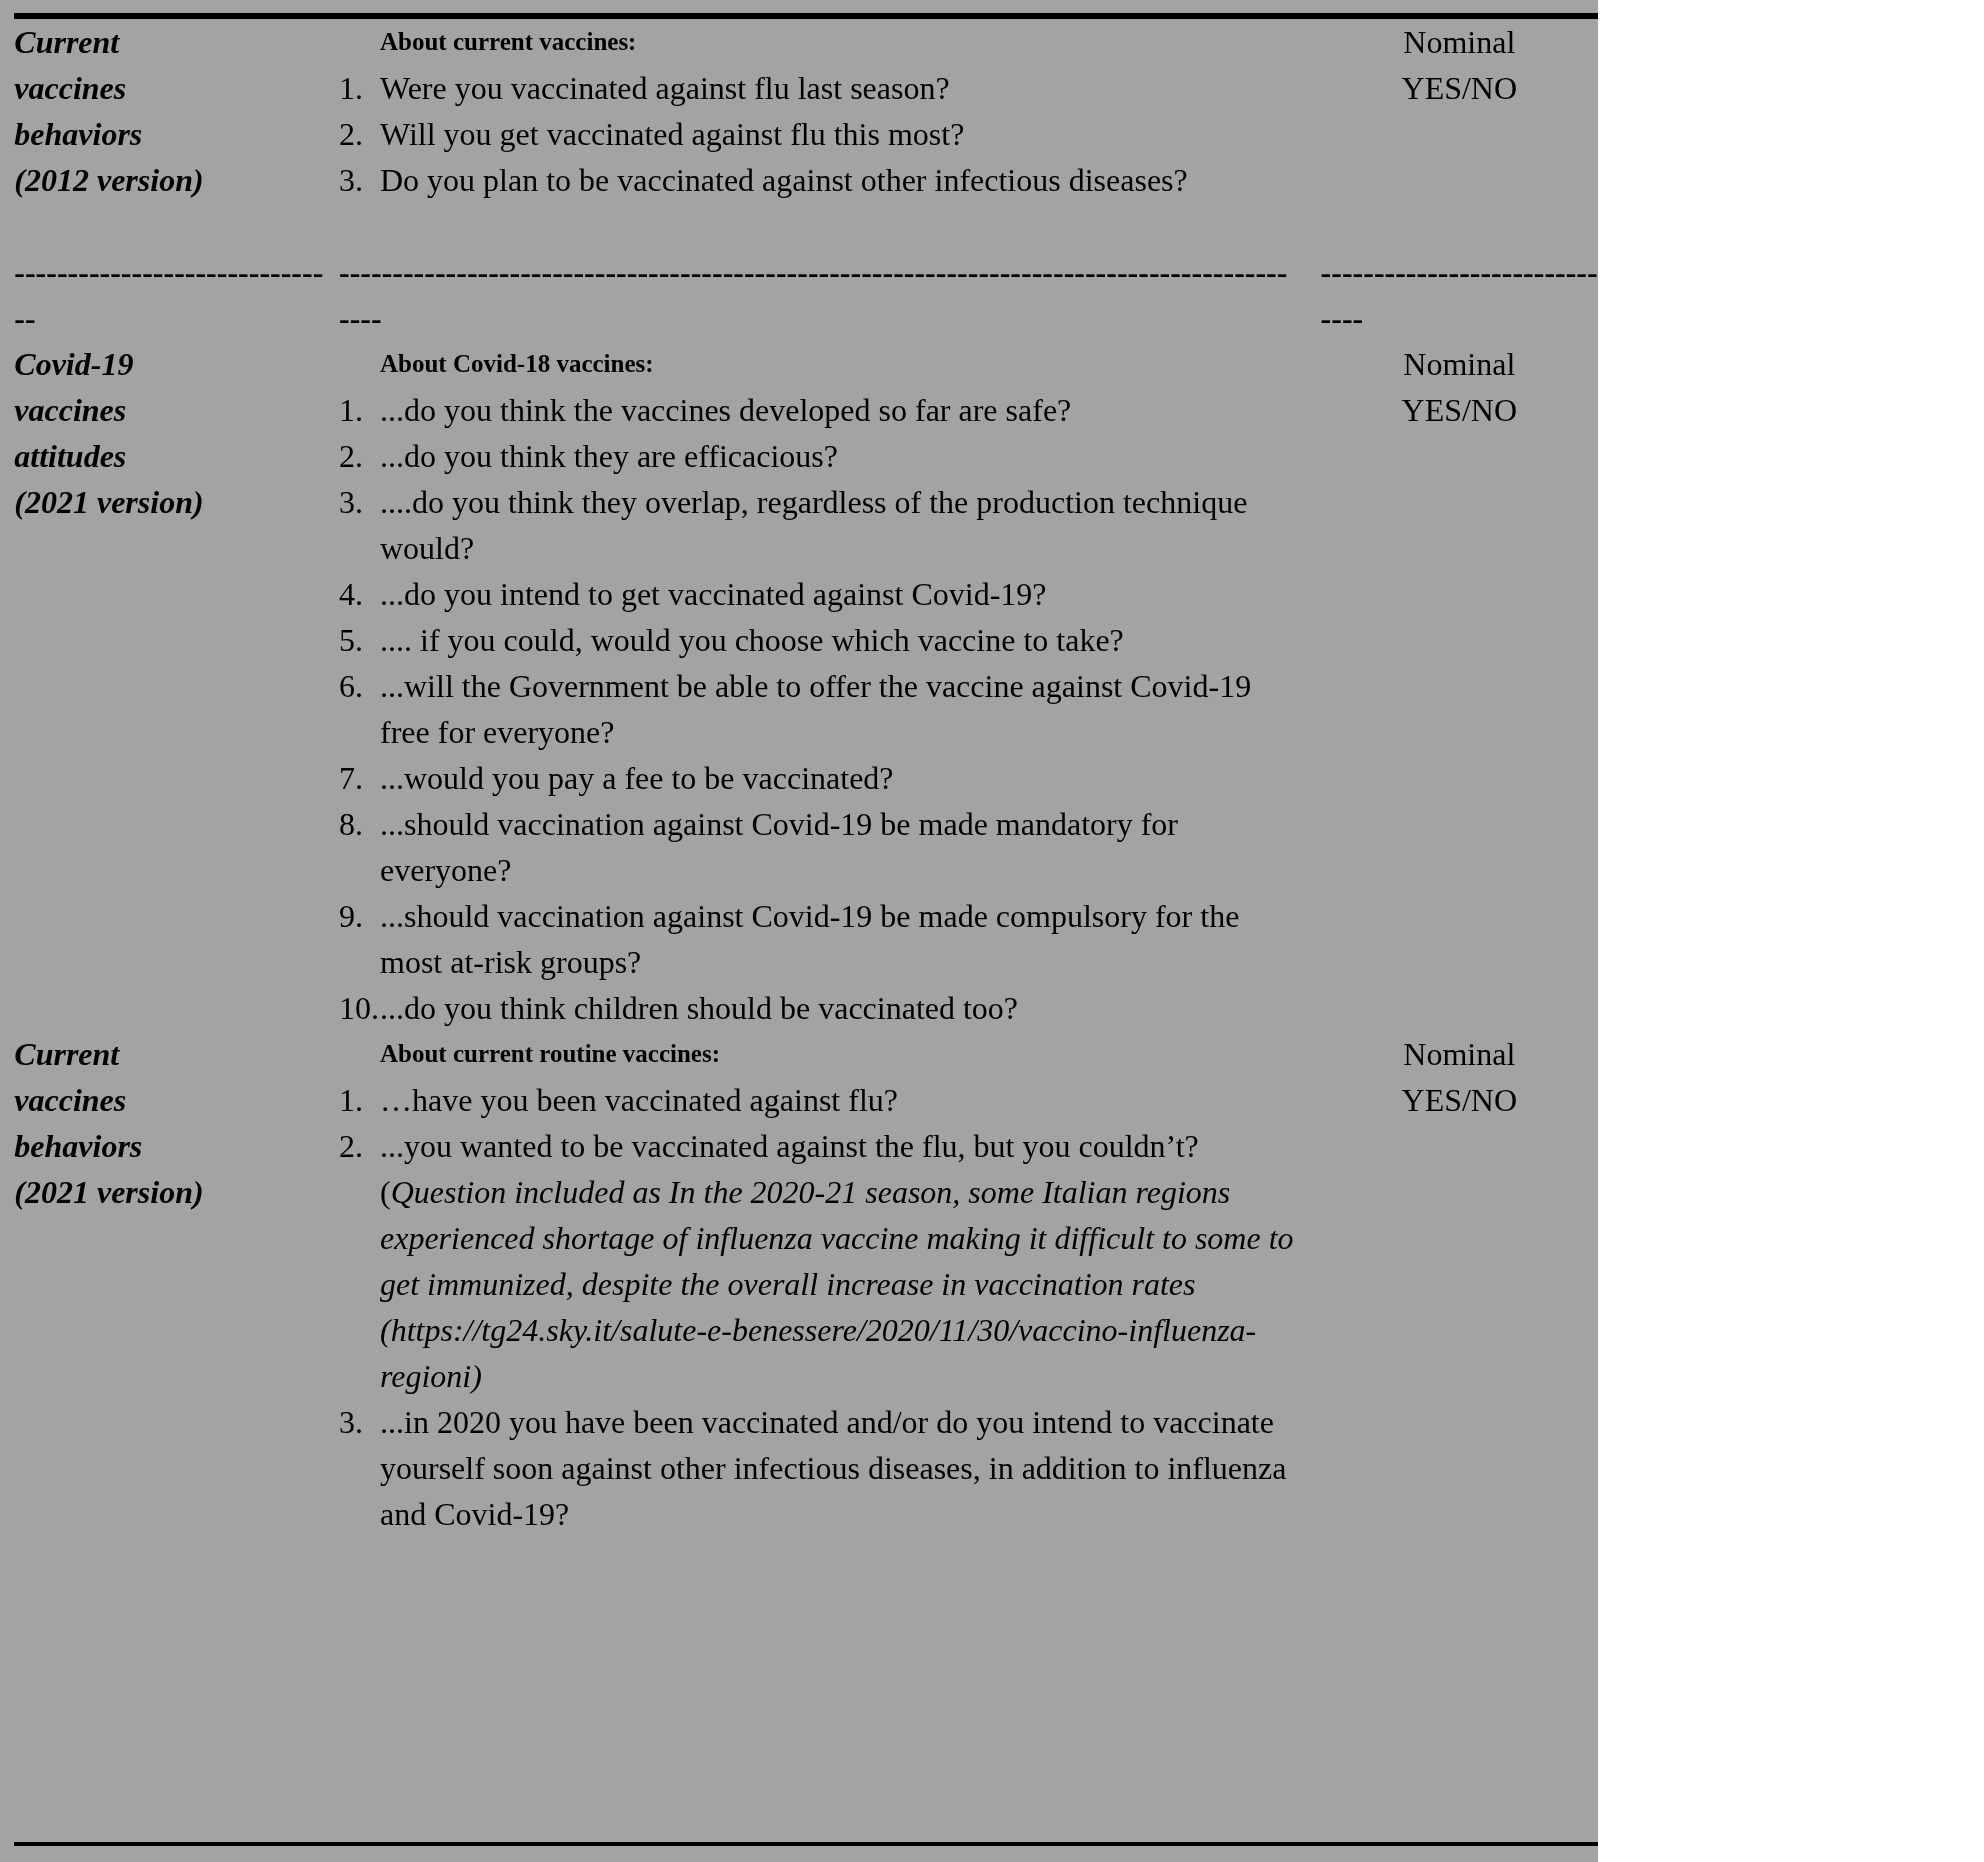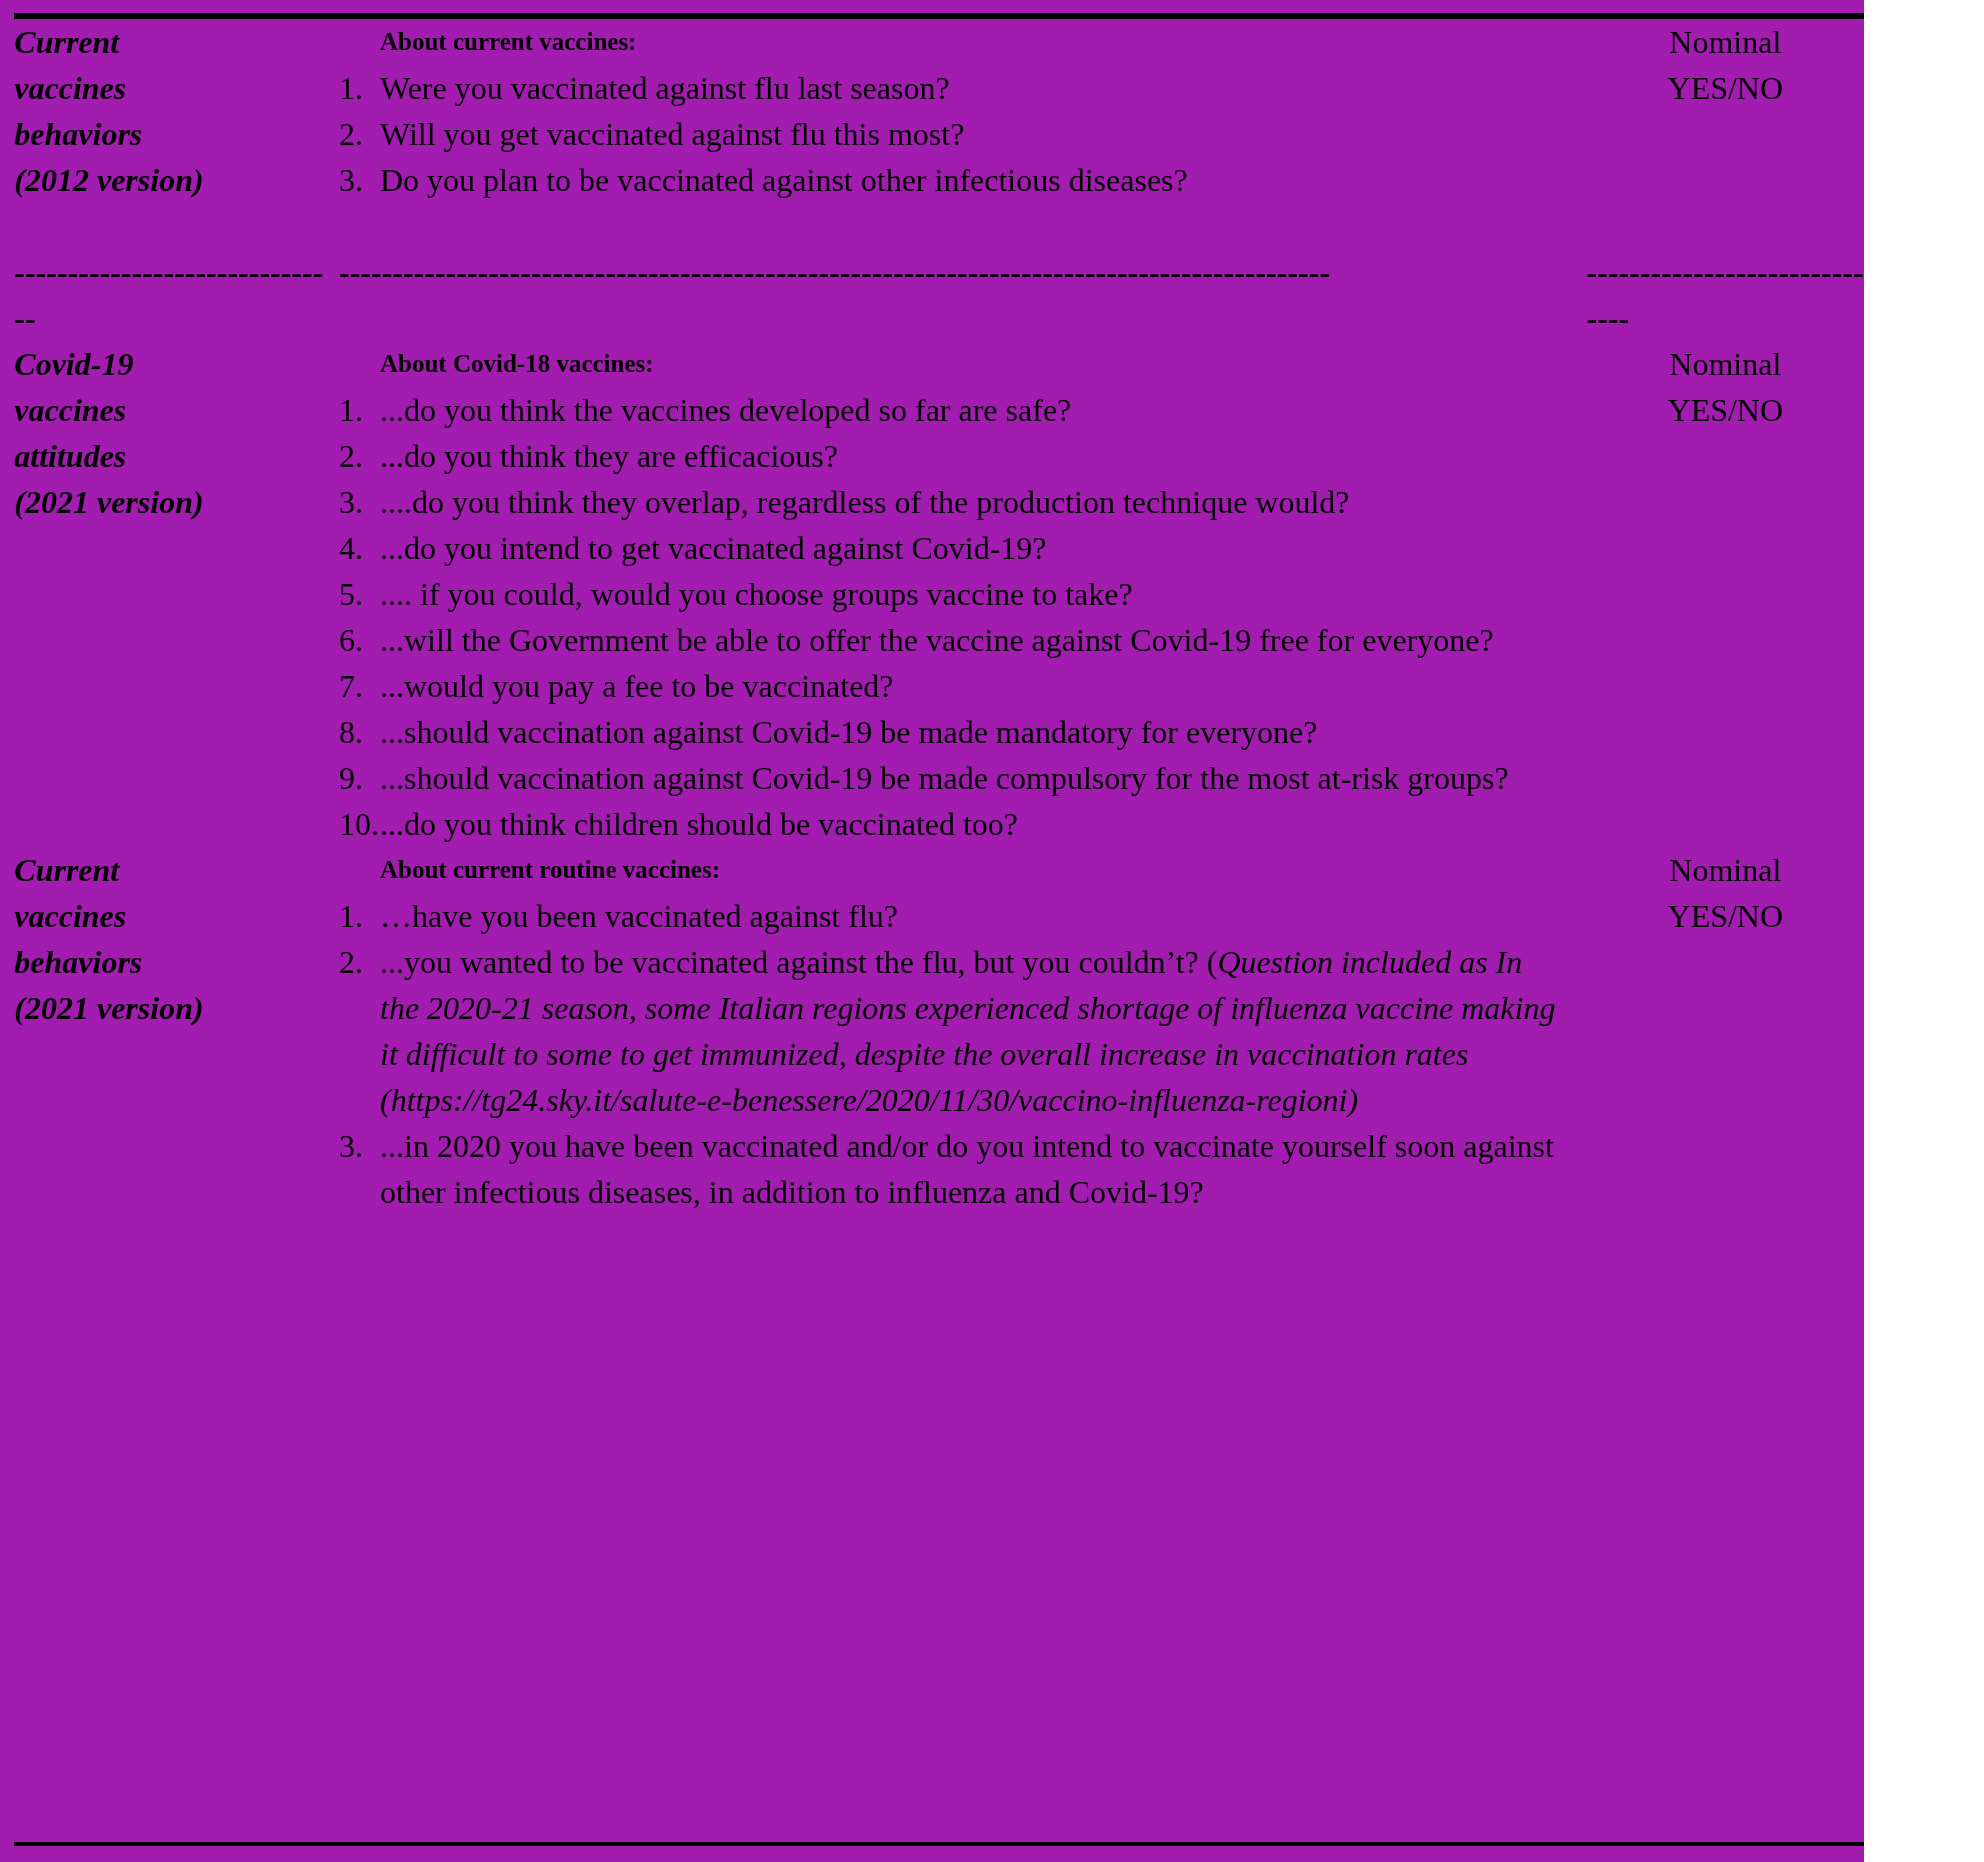--- a/index.html
+++ b/index.html
@@ -6,23 +6,23 @@
     margin: 0;
     padding: 0;
     background: #ffffff;
   }
   body {
     font-family: "Liberation Serif", "DejaVu Serif", serif;
     color: #000000;
   }
   .page {
     position: relative;
-    width: 1864px;
+    width: 1598px;
     height: 1862px;
-    background: #a21caf;
+    background: #a3a3a3;
     box-sizing: border-box;
     overflow: hidden;
   }
 
   
   .rule {
     position: absolute;
     left: 14.3px;
     right: 0px;
     background: #000000;
@@ -226,21 +226,21 @@
           <li class="qitem">
             <span class="qnum">3.</span>
             <span class="qtext">....do you think they overlap, regardless of the production technique would?</span>
           </li>
           <li class="qitem">
             <span class="qnum">4.</span>
             <span class="qtext">...do you intend to get vaccinated against Covid-19?</span>
           </li>
           <li class="qitem">
             <span class="qnum">5.</span>
-            <span class="qtext">.... if you could, would you choose groups vaccine to take?</span>
+            <span class="qtext">.... if you could, would you choose which vaccine to take?</span>
           </li>
           <li class="qitem">
             <span class="qnum">6.</span>
             <span class="qtext">...will the Government be able to offer the vaccine against Covid-19 free for everyone?</span>
           </li>
           <li class="qitem">
             <span class="qnum">7.</span>
             <span class="qtext">...would you pay a fee to be vaccinated?</span>
           </li>
           <li class="qitem">

